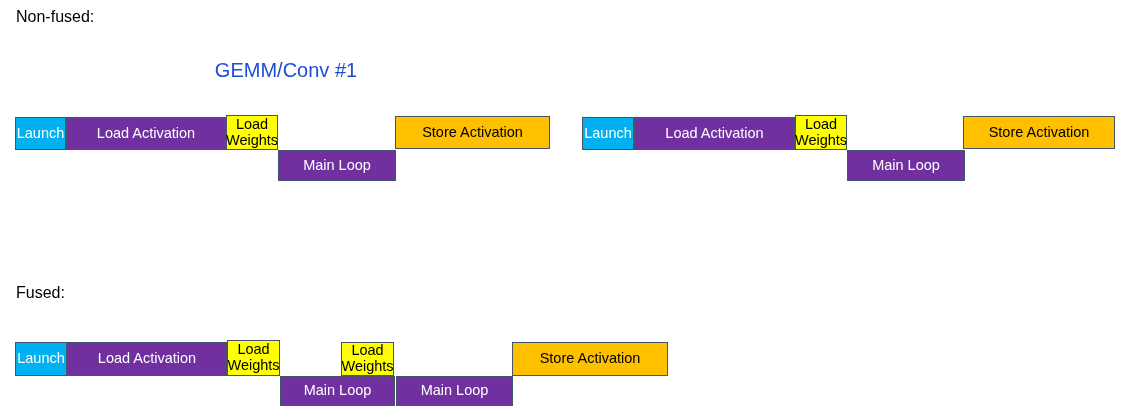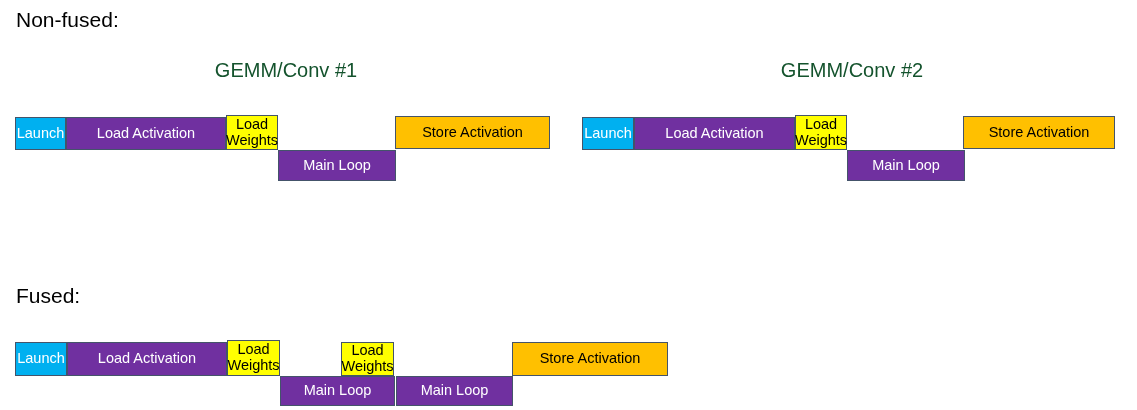--- a/index.html
+++ b/index.html
@@ -7,32 +7,32 @@
     position: relative;
     width: 1137px;
     height: 410px;
     background: #ffffff;
     font-family: "Liberation Sans", sans-serif;
     overflow: hidden;
   }
   .section-label {
     position: absolute;
     left: 16px;
-    font-size: 21px;
+    font-size: 16px;
     color: #000000;
     font-weight: 400;
   }
   #label-non-fused { top: 8px; }
   #label-fused { top: 284px; }
   .timeline-title {
     position: absolute;
     top: 59px;
     transform: translateX(-50%);
     font-size: 20px;
-    color: #14532d;
+    color: #1d4ed8;
     white-space: nowrap;
   }
   #title-gemm1 { left: 286px; }
   #title-gemm2 { left: 852px; }
   .block {
     position: absolute;
     box-sizing: border-box;
     border: 1.5px solid #44546A;
     display: flex;
     align-items: center;
@@ -44,21 +44,20 @@
   }
 </style>
 </head>
 <body>
 
 <div id="canvas">
   <div id="label-non-fused" class="section-label">Non-fused:</div>
 
   <div id="title-gemm1" class="timeline-title">GEMM/Conv #1</div>
 
-  <div id="title-gemm2" class="timeline-title">GEMM/Conv #2</div>
 
   <div id="label-fused" class="section-label">Fused:</div>
 
   <div id="blocks-host">
       <div class="block" style="left: 15px; top: 117px; width: 51px; height: 33px; background: rgb(0, 176, 240); border-color: rgb(68, 84, 106); color: rgb(255, 255, 255);">
         <span>Launch</span>
       </div>
       <div class="block" style="left: 66px; top: 117px; width: 160px; height: 33px; background: rgb(112, 48, 160); border-color: rgb(68, 84, 106); color: rgb(255, 255, 255);">
         <span>Load Activation</span>
       </div>

